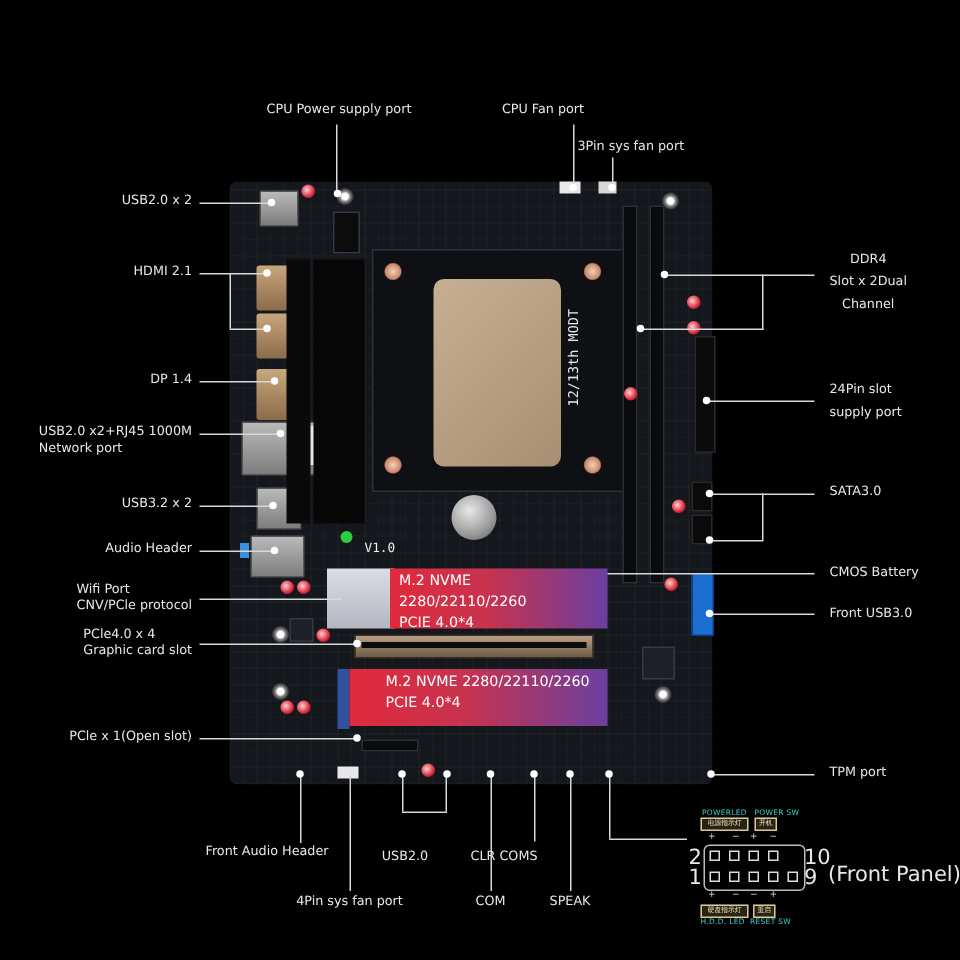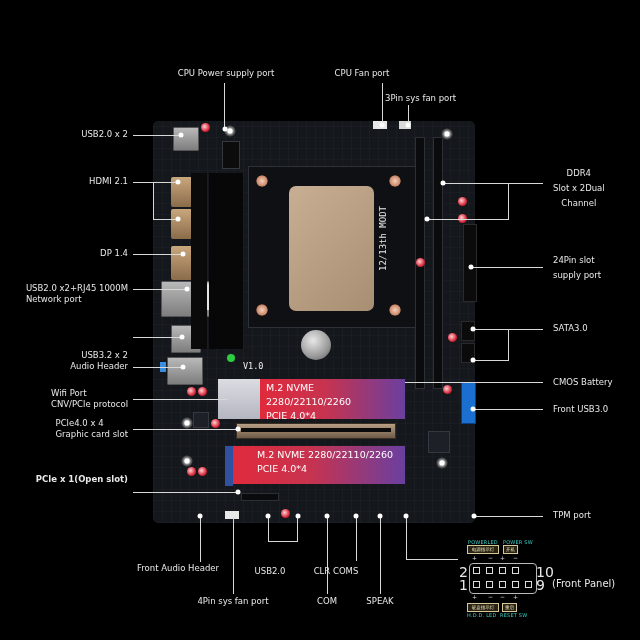--- a/index.html
+++ b/index.html
@@ -184,31 +184,31 @@
 <div class="lbl c" style="left:362px;top:68px;">CPU Fan port</div>
 <div class="lbl" style="left:385px;top:93px;">3Pin sys fan port</div>
 
 <div class="lbl r" style="right:512px;top:129px;">USB2.0 x 2</div>
 <div class="lbl r" style="right:512px;top:176px;">HDMI 2.1</div>
 <div class="lbl r" style="right:512px;top:248px;">DP 1.4</div>
 <div class="lbl r" style="right:512px;top:283px;">
   <div>USB2.0 x2+RJ45 1000M</div>
   <div>Network port</div>
 </div>
-<div class="lbl r" style="right:512px;top:350px;">USB3.2 x 2</div>
+<div class="lbl r" style="right:512px;top:331px;">USB3.2 x 2</div>
 <div class="lbl r" style="right:512px;top:361px;">Audio Header</div>
 <div class="lbl r" style="right:512px;top:388px;">
   <div>Wifi Port</div>
   <div>CNV/PCle protocol</div>
 </div>
 <div class="lbl r" style="right:512px;top:418px;">
   <div>PCle4.0 x 4</div>
   <div>Graphic card slot</div>
 </div>
-<div class="lbl r" style="right:512px;top:474px;font-weight:bold;">PCle x 1(Open slot)</div>
+<div class="lbl r" style="right:512px;top:486px;">PCle x 1(Open slot)</div>
 
 <div class="lbl" style="left:553px;top:166px;line-height:15px;text-align:center;">
   <div>DDR4</div>
   <div>Slot x 2Dual</div>
   <div>Channel</div>
 </div>
 <div class="lbl" style="left:553px;top:253px;line-height:15px;">
   <div>24Pin slot</div>
   <div>supply port</div>
 </div>
@@ -254,14 +254,14 @@
   <div class="pm" style="left:472px;top:593px;">+</div>
   <div class="pm" style="left:488px;top:593px;">−</div>
   <div class="pm" style="left:500px;top:593px;">−</div>
   <div class="pm" style="left:513px;top:593px;">+</div>
 
   <div class="fp-box" style="left:467px;top:603px;width:30px;height:7px;">硬盘指示灯</div>
   <div class="fp-box" style="left:502px;top:603px;width:13px;height:7px;">重启</div>
   <div class="fp-lbl" style="left:467px;top:612px;">H.D.D. LED</div>
   <div class="fp-lbl" style="left:500px;top:612px;">RESET SW</div>
 
-  <div class="lbl" style="left:552px;top:578px;font-size:10px;">(Front Panel)</div>
+  <div class="lbl" style="left:552px;top:578px;font-size:14px;">(Front Panel)</div>
 </div>
 
 </body></html>

